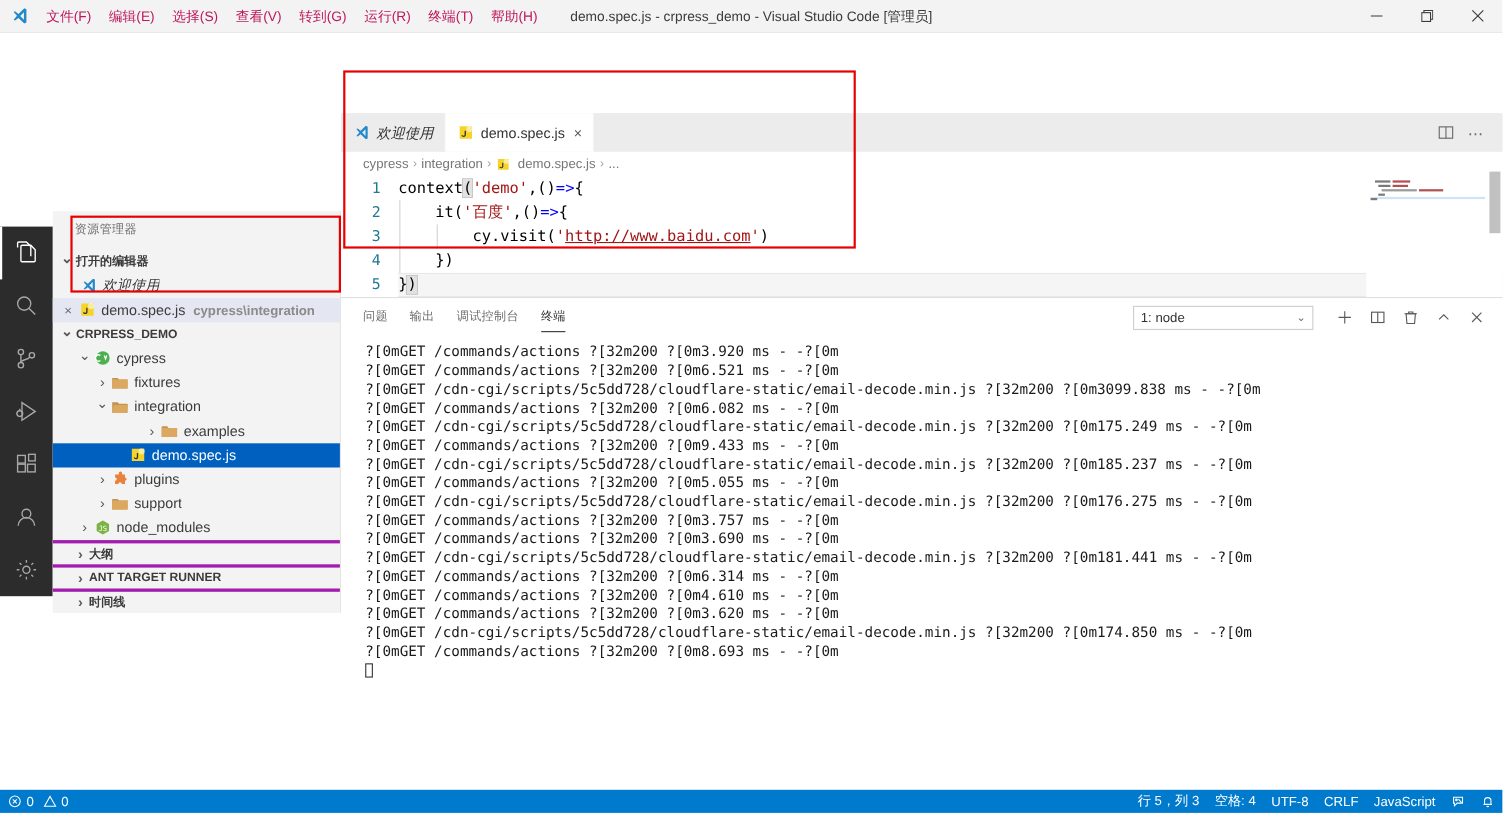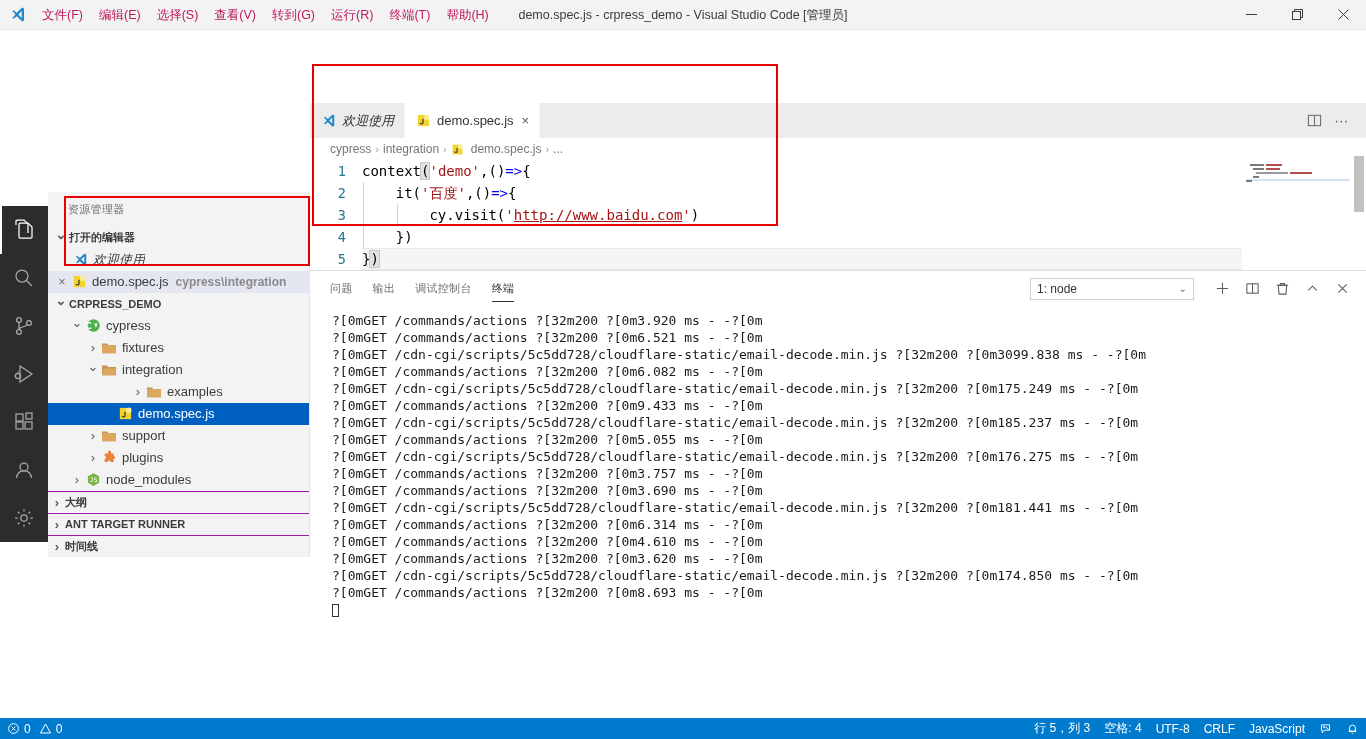--- a/index.html
+++ b/index.html
@@ -77,21 +77,21 @@
   .ico { width: 16px; height: 16px; flex: none; margin-right: 5px; display: flex; align-items: center; justify-content: center; }
   .ico svg { width: 15px; height: 15px; }
   .label { overflow: hidden; text-overflow: ellipsis; }
   .sublabel { color: #8a8a8a; font-size: 12px; margin-left: 7px; font-weight: bold; }
   .closebox { width: 18px; text-align: center; font-size: 12px; color: #6a6a6a; flex: none; }
   .italic { font-style: italic; }
   .folder-ico svg { width: 16px; height: 14px; }
   .bottom-sections { position: absolute; bottom: 0; left: 0; right: 0; }
   .bsec {
     height: 22px; display: flex; align-items: center; font-size: 11px; font-weight: bold;
-    color: #3b3b3b; padding-left: 1px; border-top: 1px solid #a21caf; cursor: pointer;
+    color: #3b3b3b; padding-left: 17px; border-top: 3px solid #a21caf; cursor: pointer;
     background: #f3f3f3;
   }
 
   
   .editor-area { flex: 1; display: flex; flex-direction: column; min-width: 0; background: #ffffff; }
   .tabs-row { height: 35px; background: #ececec; display: flex; flex: none; position: relative; }
   .tab {
     height: 35px; display: flex; align-items: center; padding: 0 10px; font-size: 13px;
     color: #333; background: #ececec; border-right: 1px solid #f3f3f3; cursor: pointer;
     max-width: 240px;
@@ -362,37 +362,37 @@
               <path d="M2 2h12v12H2z" fill="#f5d328"></path>
               <path d="M4.5 10.3c.3.5.7.8 1.3.8.6 0 1-.3 1-1.2V6.2h1.3v3.8c0 1.5-.9 2.2-2.2 2.2-1.1 0-1.8-.6-2.2-1.3l.8-.6z" fill="#333"></path>
               <circle cx="11.5" cy="4.5" r="3" fill="#fff" opacity="0.55"></circle>
             </svg>
         </span>
         <span class="label">demo.spec.js</span>
       </div>
 
       <div class="tree-row" style="padding-left:37px">
         <span class="twisty right"></span>
+        <span class="ico">
+          <svg viewBox="0 0 16 16">
+              <path d="M6.4 2.2a1.6 1.6 0 0 1 3.2 0v1.4h2.8v2.8a1.6 1.6 0 0 1 0 3.2v3.2H9.2a1.6 1.6 0 0 0-3.2 0H2.8V9.6a1.6 1.6 0 0 0 0-3.2V3.6h3.6z" fill="#e8813b"></path>
+            </svg>
+        </span>
+        <span class="label">plugins</span>
+      </div>
+
+      <div class="tree-row" style="padding-left:37px">
+        <span class="twisty right"></span>
         <span class="ico folder-ico">
           <svg viewBox="0 0 16 14">
               <path d="M1 2.6h5l1.2 1.4H15v8.2H1z" fill="#c09553"></path>
               <path d="M1 4h14v8.2H1z" fill="#dca85f"></path>
             </svg>
         </span>
         <span class="label">support</span>
-      </div>
-
-      <div class="tree-row" style="padding-left:37px">
-        <span class="twisty right"></span>
-        <span class="ico">
-          <svg viewBox="0 0 16 16">
-              <path d="M6.4 2.2a1.6 1.6 0 0 1 3.2 0v1.4h2.8v2.8a1.6 1.6 0 0 1 0 3.2v3.2H9.2a1.6 1.6 0 0 0-3.2 0H2.8V9.6a1.6 1.6 0 0 0 0-3.2V3.6h3.6z" fill="#e8813b"></path>
-            </svg>
-        </span>
-        <span class="label">plugins</span>
       </div>
 
       <div class="tree-row" style="padding-left:21px">
         <span class="twisty right"></span>
         <span class="ico">
           <svg viewBox="0 0 16 16">
               <path d="M8 1.2l6 3.4v6.8L8 14.8l-6-3.4V4.6z" fill="#7cb342"></path>
               <text x="8" y="11" font-size="7" fill="#fff" text-anchor="middle" font-family="monospace">JS</text>
             </svg>
         </span>

